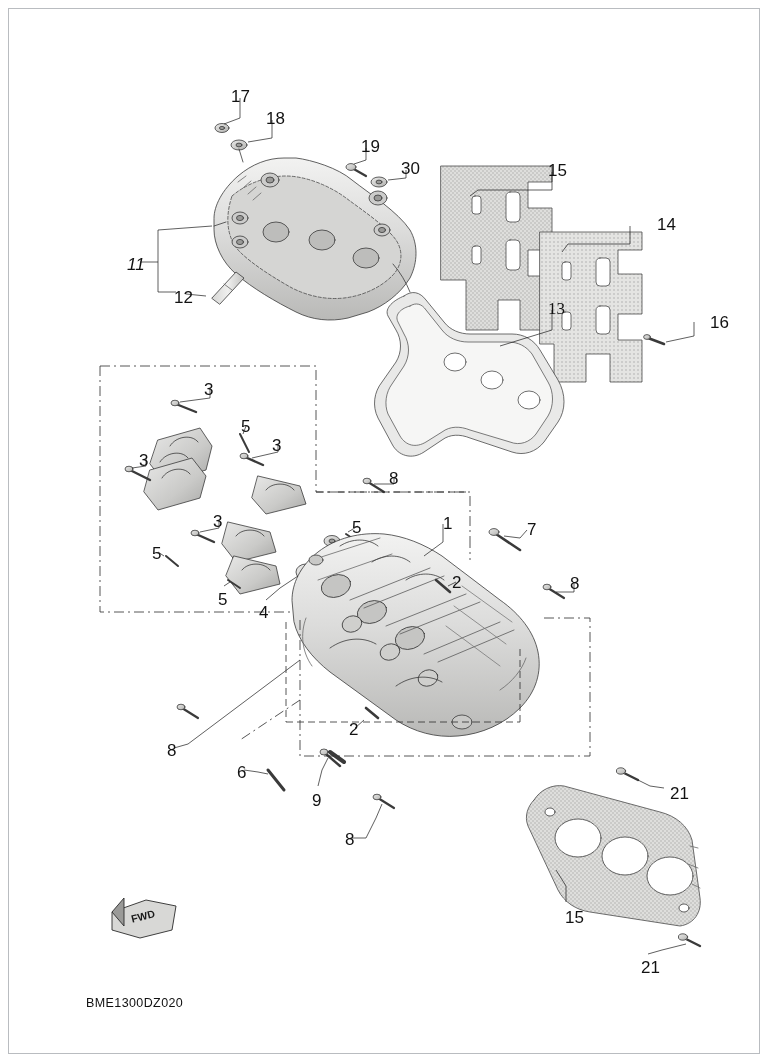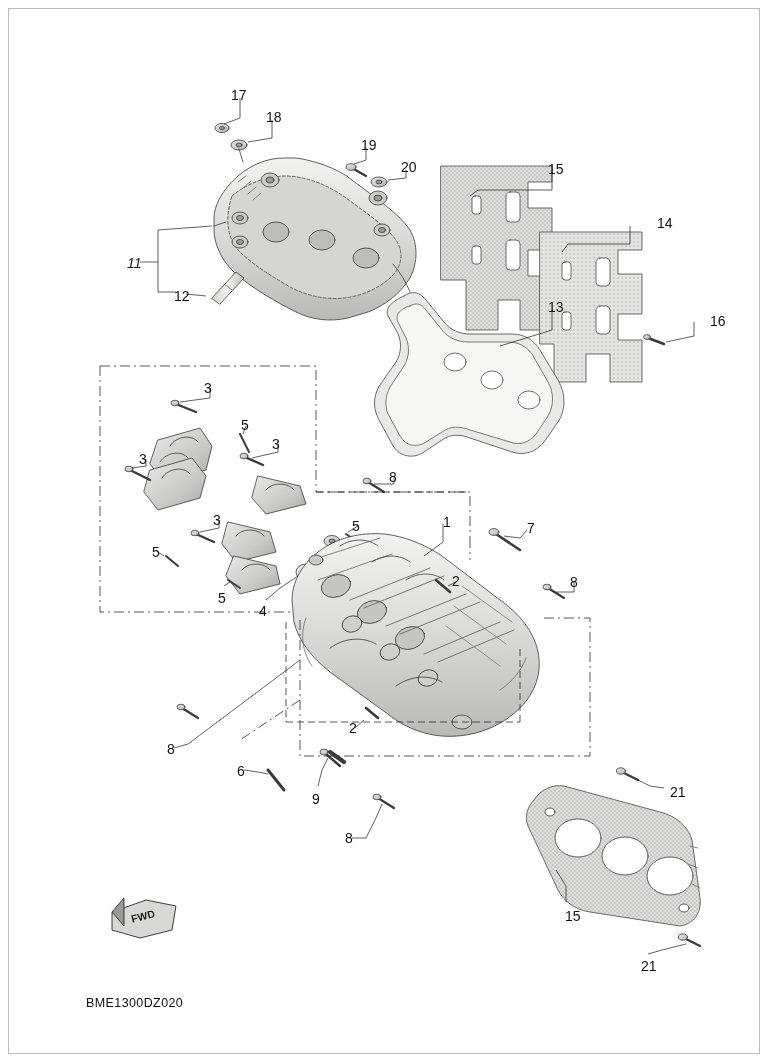--- a/index.html
+++ b/index.html
@@ -28,21 +28,21 @@
   }
   svg.diagram {
     position: absolute;
     left: 0;
     top: 0;
     width: 770px;
     height: 1064px;
   }
   .callout {
     position: absolute;
-    font-size: 14px;
+    font-size: 17px;
     color: #121212;
     font-family: "Liberation Sans", sans-serif;
     line-height: 1;
     white-space: nowrap;
   }
   .partcode {
     position: absolute;
     left: 86px;
     top: 954px;
     font-size: 12.5px;
@@ -359,24 +359,24 @@
 
     <g stroke="#2b2b2b" stroke-width="0.9">
       <path d="M112 912 L146 900 L176 906 L172 930 L140 938 L112 930 Z" fill="#d8d8d6"></path>
       <path d="M112 912 L124 898 L124 926 Z" fill="#9a9a98"></path>
     </g>
   </svg>
 
   <div class="callout" style="left:231px; top:88px;">17</div>
   <div class="callout" style="left:266px; top:110px;">18</div>
   <div class="callout" style="left:361px; top:138px;">19</div>
-  <div class="callout" style="left:401px; top:160px;">20</div>
+  <div class="callout" style="left:401px; top:160px;">30</div>
   <div class="callout" style="left:548px; top:162px;">15</div>
   <div class="callout" style="left:657px; top:216px;">14</div>
-  <div class="callout" style="left:548px; top:300px;">13</div>
+  <div class="callout" style="left:548px; top:300px;font-family:Liberation Serif, serif;">13</div>
   <div class="callout" style="left:694px; top:314px;margin-left:16px;">16</div>
   <div class="callout" style="left:127px; top:256px;font-style:italic;">11</div>
   <div class="callout" style="left:174px; top:289px;">12</div>
   <div class="callout" style="left:204px; top:381px;">3</div>
   <div class="callout" style="left:241px; top:418px;">5</div>
   <div class="callout" style="left:272px; top:437px;">3</div>
   <div class="callout" style="left:139px; top:452px;">3</div>
   <div class="callout" style="left:213px; top:513px;">3</div>
   <div class="callout" style="left:152px; top:545px;">5</div>
   <div class="callout" style="left:218px; top:591px;">5</div>

